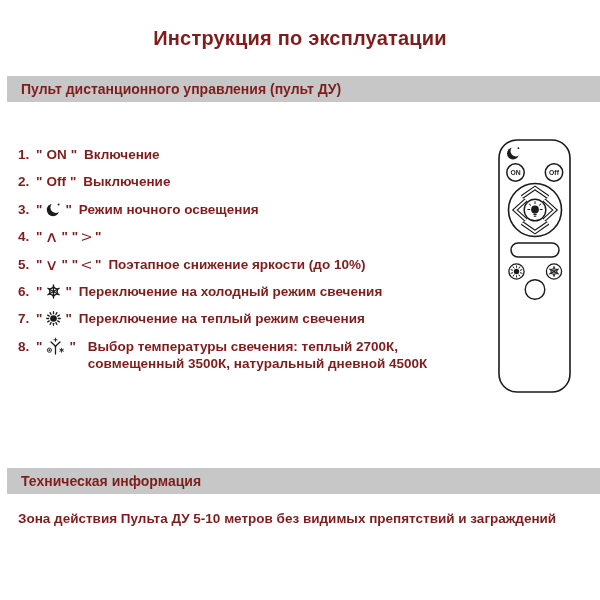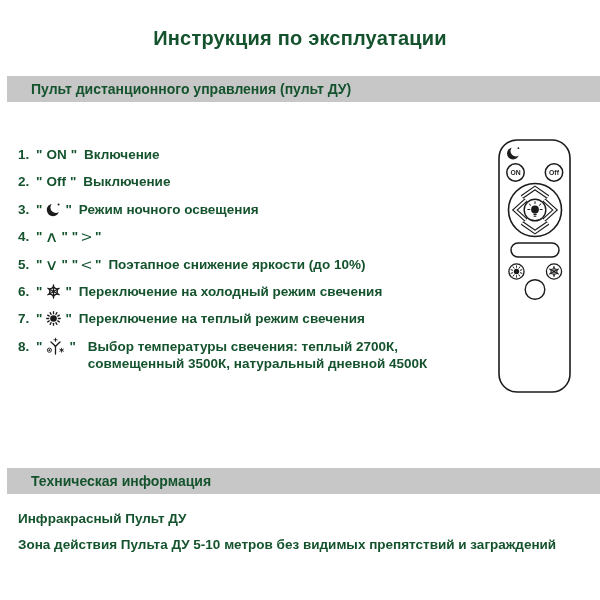--- a/index.html
+++ b/index.html
@@ -1,29 +1,29 @@
 <!DOCTYPE html>
 <html><head>
 <meta charset="utf-8">
 <style>
   html,body{margin:0;padding:0;background:#fff;}
   .page{
     position:relative;width:600px;height:600px;background:#ffffff;
     font-family:"Liberation Sans","DejaVu Sans",sans-serif;
-    color:#14532d;overflow:hidden;
+    color:#7f1d1d;overflow:hidden;
   }
   .title{
     position:absolute;top:27px;left:0;right:0;text-align:center;
     font-size:20px;font-weight:700;letter-spacing:.2px;margin:0;
   }
   .bar{
     position:absolute;left:7px;right:0;height:26px;background:#c7c7c7;
     display:flex;align-items:center;
   }
-  .bar span{padding-left:24px;font-size:14px;font-weight:700;}
+  .bar span{padding-left:14px;font-size:14px;font-weight:700;}
   .bar1{top:76px;}
   .bar2{top:468px;}
   .list{position:absolute;left:18px;top:146px;width:472px;}
   .li{display:flex;align-items:flex-start;margin-bottom:10.4px;line-height:17px;font-size:13.5px;font-weight:700;}
   .num{width:15px;flex:0 0 auto;}
   .seg{display:inline-flex;align-items:center;gap:4px;margin:0 4px 0 3px;flex:0 0 auto;height:17px;}
   .q{font-weight:700;}
   .chev{font-weight:500;font-size:15px;display:inline-block;transform:scaleX(1.25);}
   .txt{margin-left:3px;}
   .txt2col{display:flex;flex-direction:column;margin-left:8px;}
@@ -279,17 +279,16 @@
       </g>
       <circle cx="37" cy="150.5" r="9.8" fill="#ffffff" stroke="#1b1b1b" stroke-width="1.4"></circle>
     </svg>
   </div>
 
   <div class="bar bar2">
     <span>Техническая информация</span>
   </div>
 
   <div class="tech">
-    <div>Инфракрасный Пульт ДУ</div>
     <div>Зона действия Пульта ДУ 5-10 метров без видимых препятствий и заграждений</div>
   </div>
 
 </div>
 
 </body></html>

